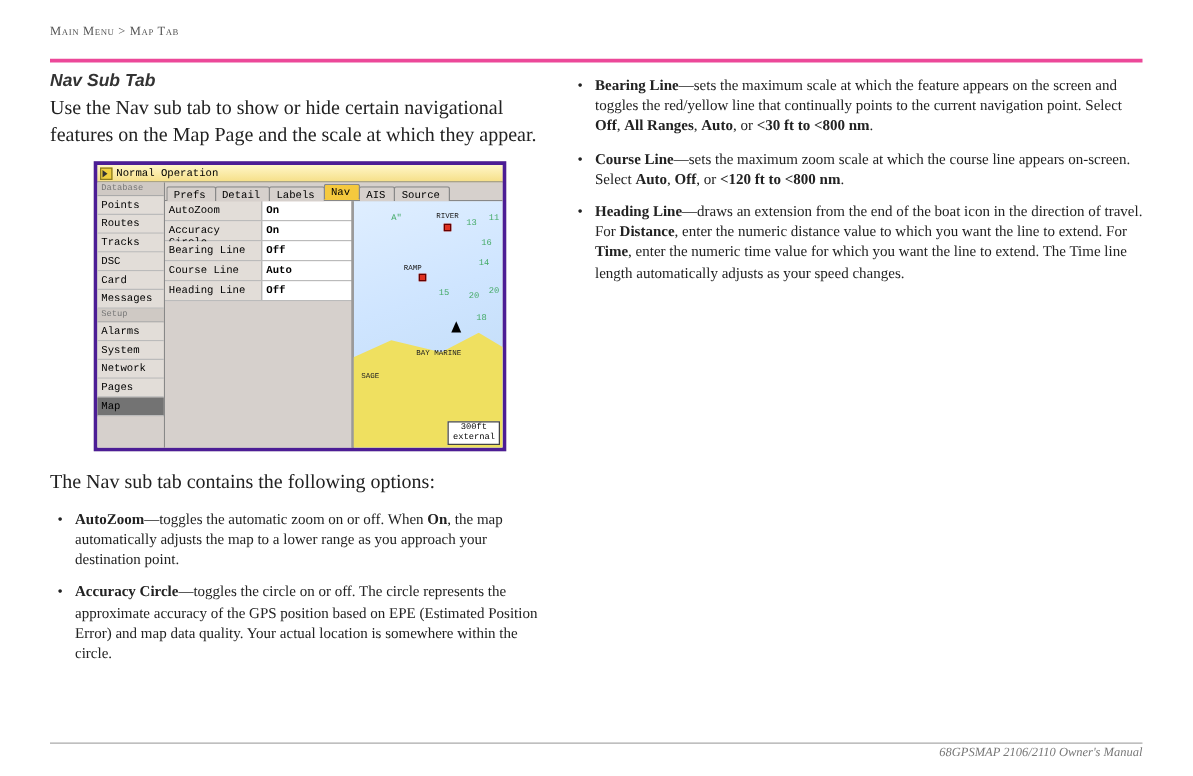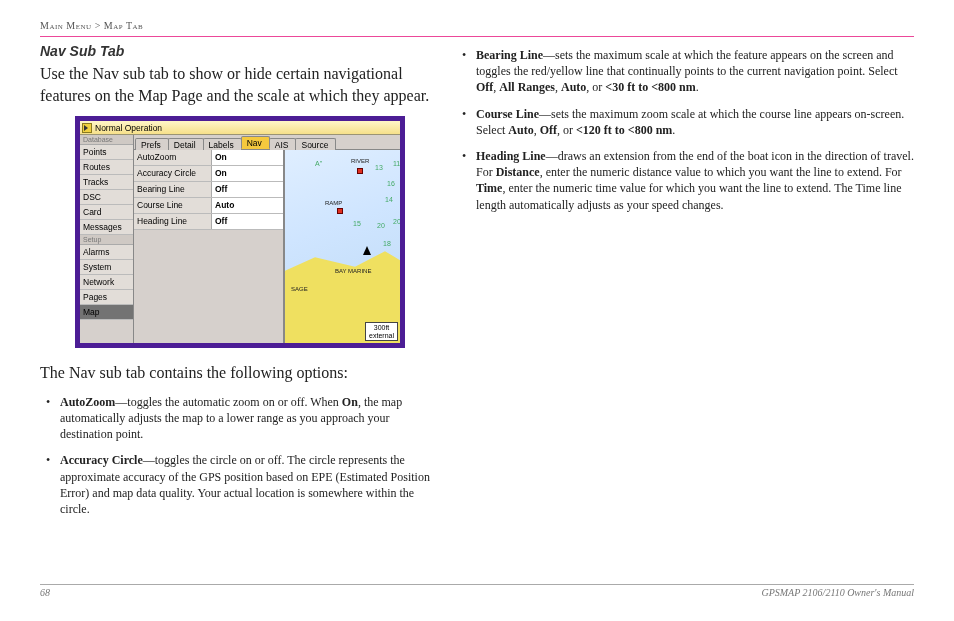--- a/index.html
+++ b/index.html
@@ -11,22 +11,22 @@
     color: #222;
     background: #fff;
     position: relative;
     padding: 20px 40px 18px 40px;
   }
   .breadcrumb {
     font-size: 10px;
     font-variant: small-caps;
     letter-spacing: 0.5px;
     color: #555;
-    padding-bottom: 5px;
-    border-bottom: 1px solid #ec4899;
+    padding-bottom: 16px;
+    border-bottom: 3px solid #ec4899;
     margin-bottom: 6px;
   }
   .columns {
     display: flex;
     gap: 16px;
   }
   .col-left { flex: 0 0 400px; }
   .col-right { flex: 1; }
   .section-title {
     font-size: 14px;
@@ -39,24 +39,24 @@
   p.body { font-size: 16px; line-height: 1.35; margin-bottom: 10px; }
   ul.bullets { list-style: none; padding-left: 20px; margin-top: 4px; }
   ul.bullets li { position: relative; margin-bottom: 10px; line-height: 1.35; }
   ul.bullets li::before { content: "•"; position: absolute; left: -14px; }
   .bold { font-weight: bold; }
 
   
   .screenshot {
     width: 330px;
     height: 232px;
-    border: 5px solid #4c1d95;
+    border: 3px solid #4c1d95;
     margin: 4px auto 14px auto;
     background: #d6d0cc;
-    font-family: Liberation Sans, sans-serif;
+    font-family: Liberation Mono, monospace;
     font-size: 8.5px;
     color: #000;
     display: flex;
     flex-direction: column;
   }
   .titlebar {
     display: flex; align-items: center; height: 14px;
     background: linear-gradient(#fff6c8,#f6e08a);
     border-bottom: 1px solid #9b9474; padding: 0 2px;
   }
@@ -130,22 +130,22 @@
   .depth { position:absolute; font-size:7px; color:#4a6; }
   .maplabel { position:absolute; font-size:6px; color:#222; }
   .redmark { position:absolute; width:6px; height:6px; background:#e03020; border:1px solid #600; }
   .scalebox {
     position:absolute; right:2px; bottom:2px; background:#fff;
     border:1px solid #444; padding:1px 3px; font-size:7px; text-align:center;
     line-height:1.1;
   }
 
   .footer {
-    position:absolute; left:40px; right:40px; bottom:23px;
-    display:flex; justify-content:space-between;
+    position:absolute; left:40px; right:40px; bottom:13px;
+    display:flex; justify-content:flex-end;
     font-size:10px; font-style:italic; color:#777;
     border-top:1px solid #aaa; padding-top:2px;
   }
 </style>
 </head>
 <body>
 
 <div class="breadcrumb">
   <span>Main Menu</span>
   <span>&gt;</span>

